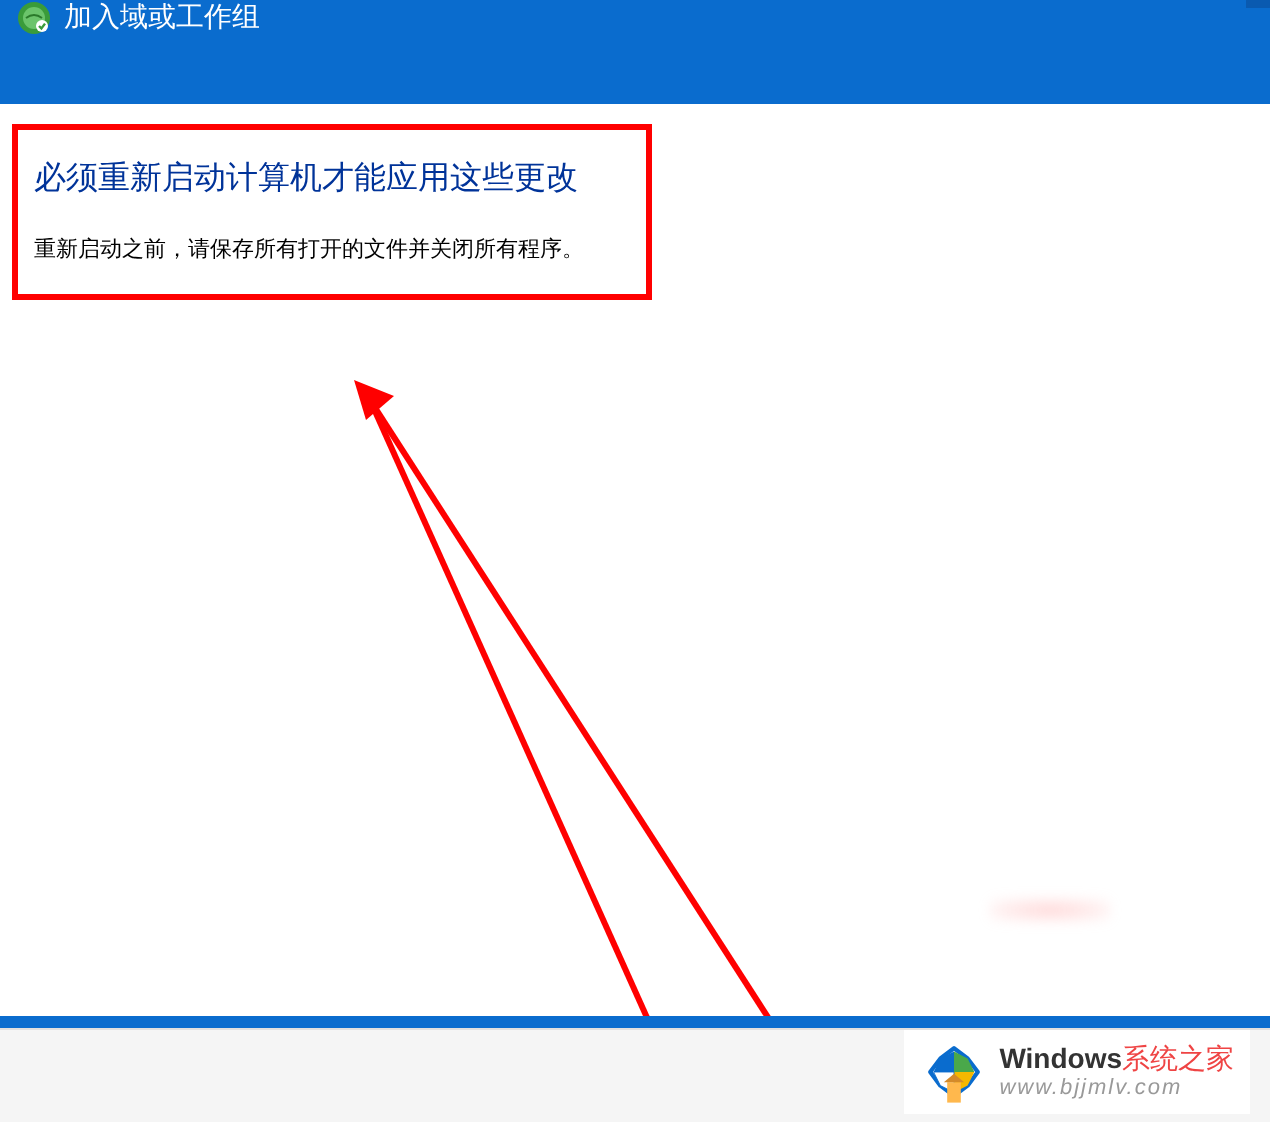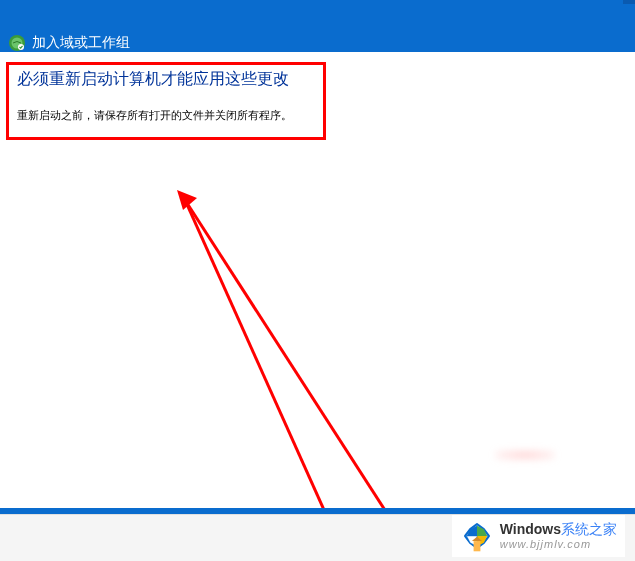--- a/index.html
+++ b/index.html
@@ -12,21 +12,21 @@
       height: 561px;
       font-family: "Microsoft YaHei", "SimSun", sans-serif;
       background: #ffffff;
       position: relative;
       overflow: hidden;
     }
     .titlebar {
       background: #0a6cce;
       height: 52px;
       display: flex;
-      align-items: flex-end;
+      align-items: flex-start;
       padding-left: 8px;
       color: #ffffff;
       position: relative;
     }
     .titlebar-icon {
       width: 18px;
       height: 18px;
       margin-right: 6px;
       display: inline-block;
     }
@@ -46,21 +46,21 @@
       position: relative;
       background: #ffffff;
       height: 462px;
     }
     .notice-box {
       position: absolute;
       left: 6px;
       top: 10px;
       width: 320px;
       border: 3px solid #ff0000;
-      padding: 4px 8px 14px 8px;
+      padding: 14px 8px 14px 8px;
       background: #ffffff;
     }
     .notice-heading {
       color: #003399;
       font-size: 16px;
       font-weight: normal;
       margin-bottom: 18px;
     }
     .notice-text {
       color: #000000;
@@ -119,21 +119,21 @@
       flex-direction: column;
       line-height: 1.1;
     }
     .wm-line1 {
       font-size: 14px;
       color: #333;
       font-weight: bold;
     }
     .wm-line1 .zh {
       font-weight: normal;
-      color: #3b82f6;
+      color: #ef4444;
     }
     .wm-line2 {
       font-size: 11px;
       color: #999;
       letter-spacing: 1px;
       font-style: italic;
     }
   </style>
 </head>
 <body>

